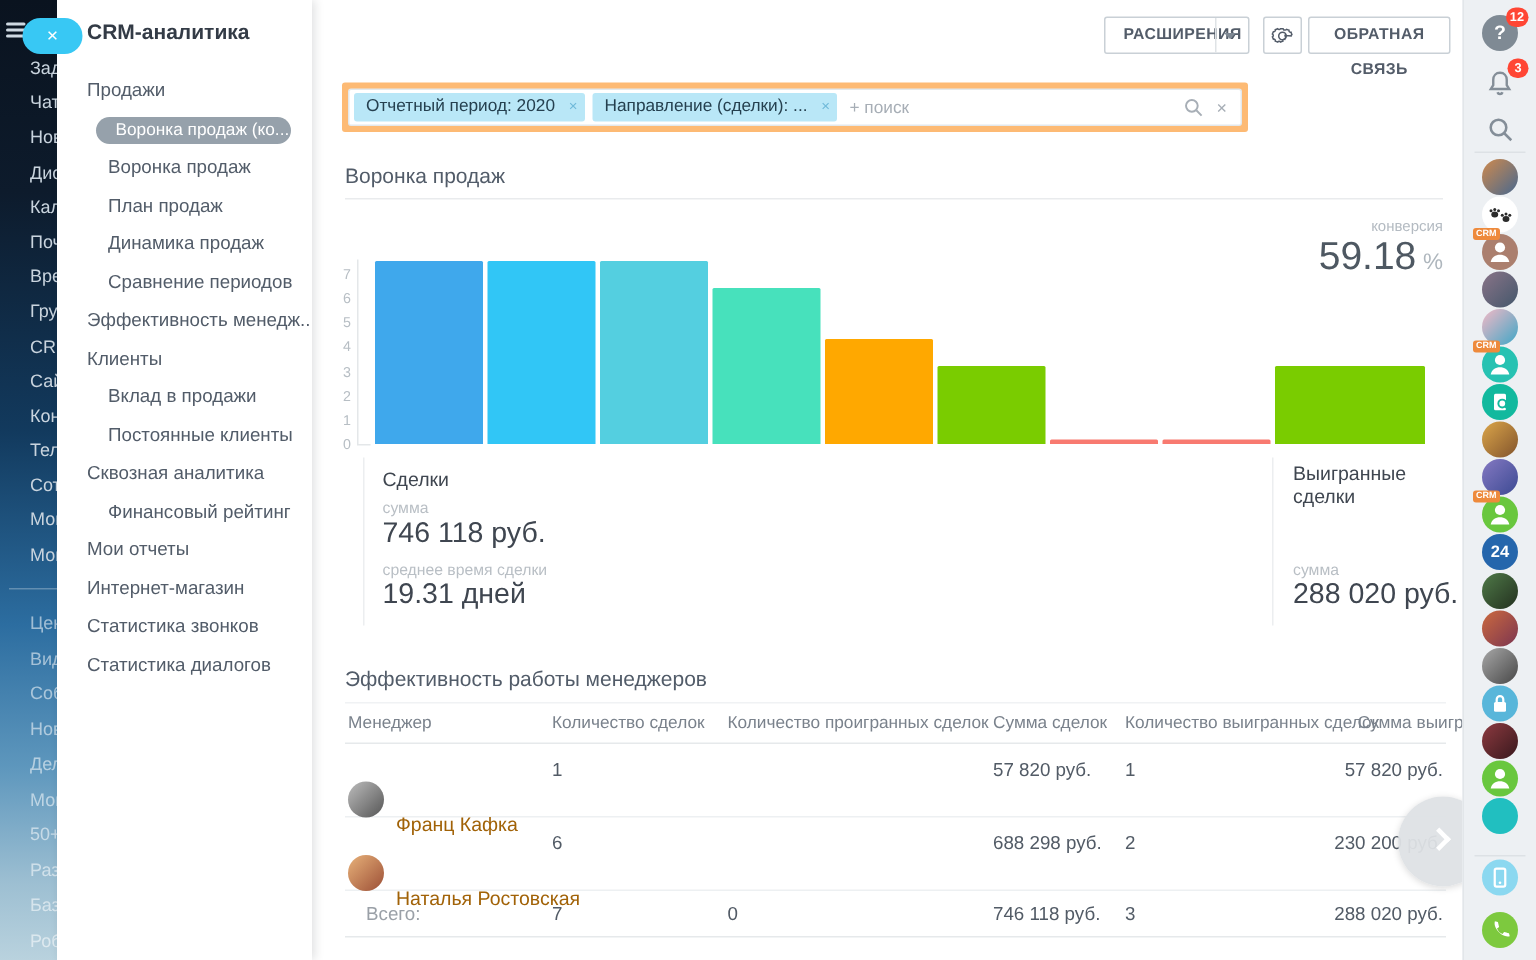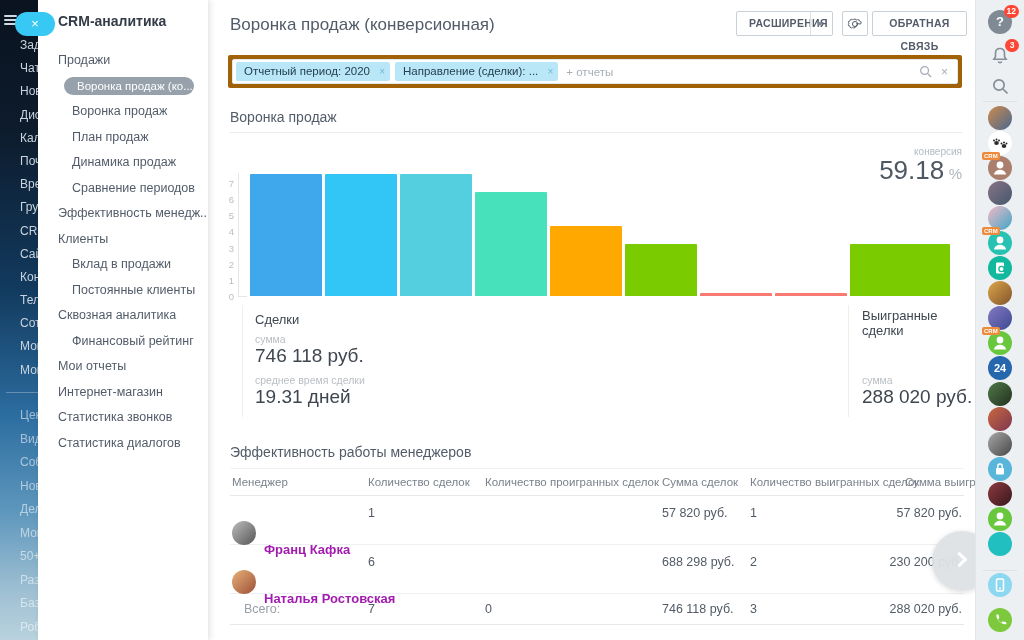--- a/index.html
+++ b/index.html
@@ -39,21 +39,21 @@
     font-size:10.5px; font-weight:bold; letter-spacing:.3px; color:#535c69; text-align:center; cursor:pointer; }
   .btn-ext { left:528px; width:97px; line-height:23px; text-align:left; padding-left:12px; }
   .btn-ext .caret-zone { position:absolute; right:0; top:0; width:22px; height:23px; border-left:1px solid #dfe3e6; }
   .caret { position:absolute; right:8px; top:10px; width:0; height:0; border-left:4px solid transparent;
     border-right:4px solid transparent; border-top:4px solid #7f8994; }
   .btn-gear { left:634px; width:26px; }
   .btn-gear svg { margin-top:4px; }
   .btn-fb { left:664px; width:95px; line-height:23px; }
 
   
-  .filter-wrap { position:absolute; left:20px; top:55px; width:734px; height:33px; background:#a16207; border-radius:2px; }
+  .filter-wrap { position:absolute; left:20px; top:55px; width:604px; height:33px; background:#fdba74; border-radius:2px; }
   .filter-field { position:absolute; left:4px; top:4px; right:4px; bottom:4px; background:#fff;
     border:1px solid #e3e8eb; border-radius:2px; display:flex; align-items:center; padding-left:3px; }
   .chip { position:relative; height:19px; line-height:19px; background:#b9e7f7; border-radius:2px;
     font-size:11.5px; color:#25404f; padding:0 20px 0 8px; margin-right:5px; white-space:nowrap; cursor:pointer; }
   .chip .chip-x { position:absolute; right:5px; top:0; font-size:10px; color:#6fb9d9; cursor:pointer; }
   .filter-placeholder { font-size:11.5px; color:#a7aeb6; margin-left:3px; flex:1 1 auto; }
   .filter-icons { display:flex; align-items:center; gap:9px; margin-right:9px; }
   .ficon { color:#a7aeb6; font-size:12px; cursor:pointer; line-height:1; }
 
   
@@ -81,21 +81,21 @@
   .t-head { position:relative; height:28px; border-top:1px solid #f0f2f4; border-bottom:1px solid #e6e9eb;text-align:right; }
   .t-hcell { position:absolute; top:7px; font-size:11.5px; color:#7a828c; white-space:nowrap; }
   .t-row { position:relative; height:49px; border-bottom:1px solid #edf0f2; }
   .t-row.total { height:31px; border-bottom:1px solid #e6e9eb; }
   .t-cell { position:absolute; top:10px; font-size:12.5px; color:#525b66; white-space:nowrap; }
   .t-row.total .t-cell { top:8px; }
   .t-name { position:absolute; left:2px; top:12px; display:flex; align-items:center; gap:8px; }
   .t-avatar { width:24px; height:24px; border-radius:50%; flex:0 0 24px; }
   .av-kafka { background:linear-gradient(135deg,#bdbdbd,#555); }
   .av-natalia { background:linear-gradient(135deg,#e8b27a,#9c4f36); }
-  .t-link { font-size:13px; font-weight:bold; color:#a21caf; cursor:pointer; white-space:nowrap;margin-top:34px; }
+  .t-link { font-size:13px; font-weight:normal; color:#a16207; cursor:pointer; white-space:nowrap;margin-top:34px; }
   .t-total-label { font-size:12.5px; color:#9aa0a7; }
 
   .scroll-btn { position:absolute; left:724px; top:531px; width:60px; height:60px; border-radius:50%;
     background:rgba(222,226,229,.95); box-shadow:0 1px 5px rgba(0,0,0,.15); cursor:pointer; z-index:4; }
   .scroll-btn .chev { position:absolute; left:22px; top:23px; width:11px; height:11px;
     border-right:3px solid #fff; border-top:3px solid #fff; transform:rotate(45deg); }
 
   
   .right-rail { position:absolute; left:975px; top:0; width:49px; height:640px; background:#edf0f3;
     border-left:1px solid #e2e6e9; z-index:6; }
@@ -170,21 +170,20 @@
         <div class="sm-item">Сквозная аналитика</div>
         <div class="sm-item child">Финансовый рейтинг</div>
         <div class="sm-item">Мои отчеты</div>
         <div class="sm-item">Интернет-магазин</div>
         <div class="sm-item">Статистика звонков</div>
         <div class="sm-item">Статистика диалогов</div>
       </div>
   </div>
 
   <div class="main">
-    <div class="page-title">Воронка продаж (конверсионная)</div>
 
     <div class="btn btn-ext">
       <span>РАСШИРЕНИЯ</span>
       <span class="caret-zone">
           <span class="caret"></span>
         </span>
     </div>
     <div class="btn btn-gear">
       <svg width="16" height="16" viewBox="0 0 24 24">
         <path d="M12 8.2a3.8 3.8 0 1 0 0 7.6 3.8 3.8 0 0 0 0-7.6zm8.6 3.8c0-.6.3-1.1.8-1.4l-.9-2.4c-.6.2-1.2 0-1.6-.4-.4-.4-.6-1-.4-1.6l-2.4-.9c-.3.5-.8.8-1.4.8l-1.4-.1-.7-1.3h-2.6c-.3.5-.8.9-1.4.9-.6 0-1.1-.4-1.4-.9l-2.4 1c.2.5 0 1.1-.4 1.5-.4.4-1 .6-1.5.4l-1 2.4c.5.3.9.8.9 1.4 0 .6-.4 1.1-.9 1.4l1 2.4c.5-.2 1.1 0 1.5.4.4.4.6 1 .4 1.5l2.4 1c.3-.5.8-.9 1.4-.9.6 0 1.1.4 1.4.9l2.4-1c-.2-.5 0-1.1.4-1.5.4-.4 1-.6 1.6-.4l.9-2.4c-.5-.3-.8-.8-.8-1.4z" fill="none" stroke="#535c69" stroke-width="1.5"></path>
@@ -197,21 +196,21 @@
     <div class="filter-wrap">
       <div class="filter-field">
         <span class="chip">
           <span>Отчетный период: 2020</span>
           <span class="chip-x">×</span>
         </span>
         <span class="chip">
           <span>Направление (сделки): ...</span>
           <span class="chip-x">×</span>
         </span>
-        <span class="filter-placeholder">+ отчеты</span>
+        <span class="filter-placeholder">+ поиск</span>
         <span class="filter-icons">
           <svg class="ficon" width="13" height="13" viewBox="0 0 14 14">
             <circle cx="6" cy="6" r="4.2" fill="none" stroke="#a7aeb6" stroke-width="1.4"></circle>
             <line x1="9.2" y1="9.2" x2="13" y2="13" stroke="#a7aeb6" stroke-width="1.4"></line>
           </svg>
           <span class="ficon">×</span>
         </span>
       </div>
     </div>
 

